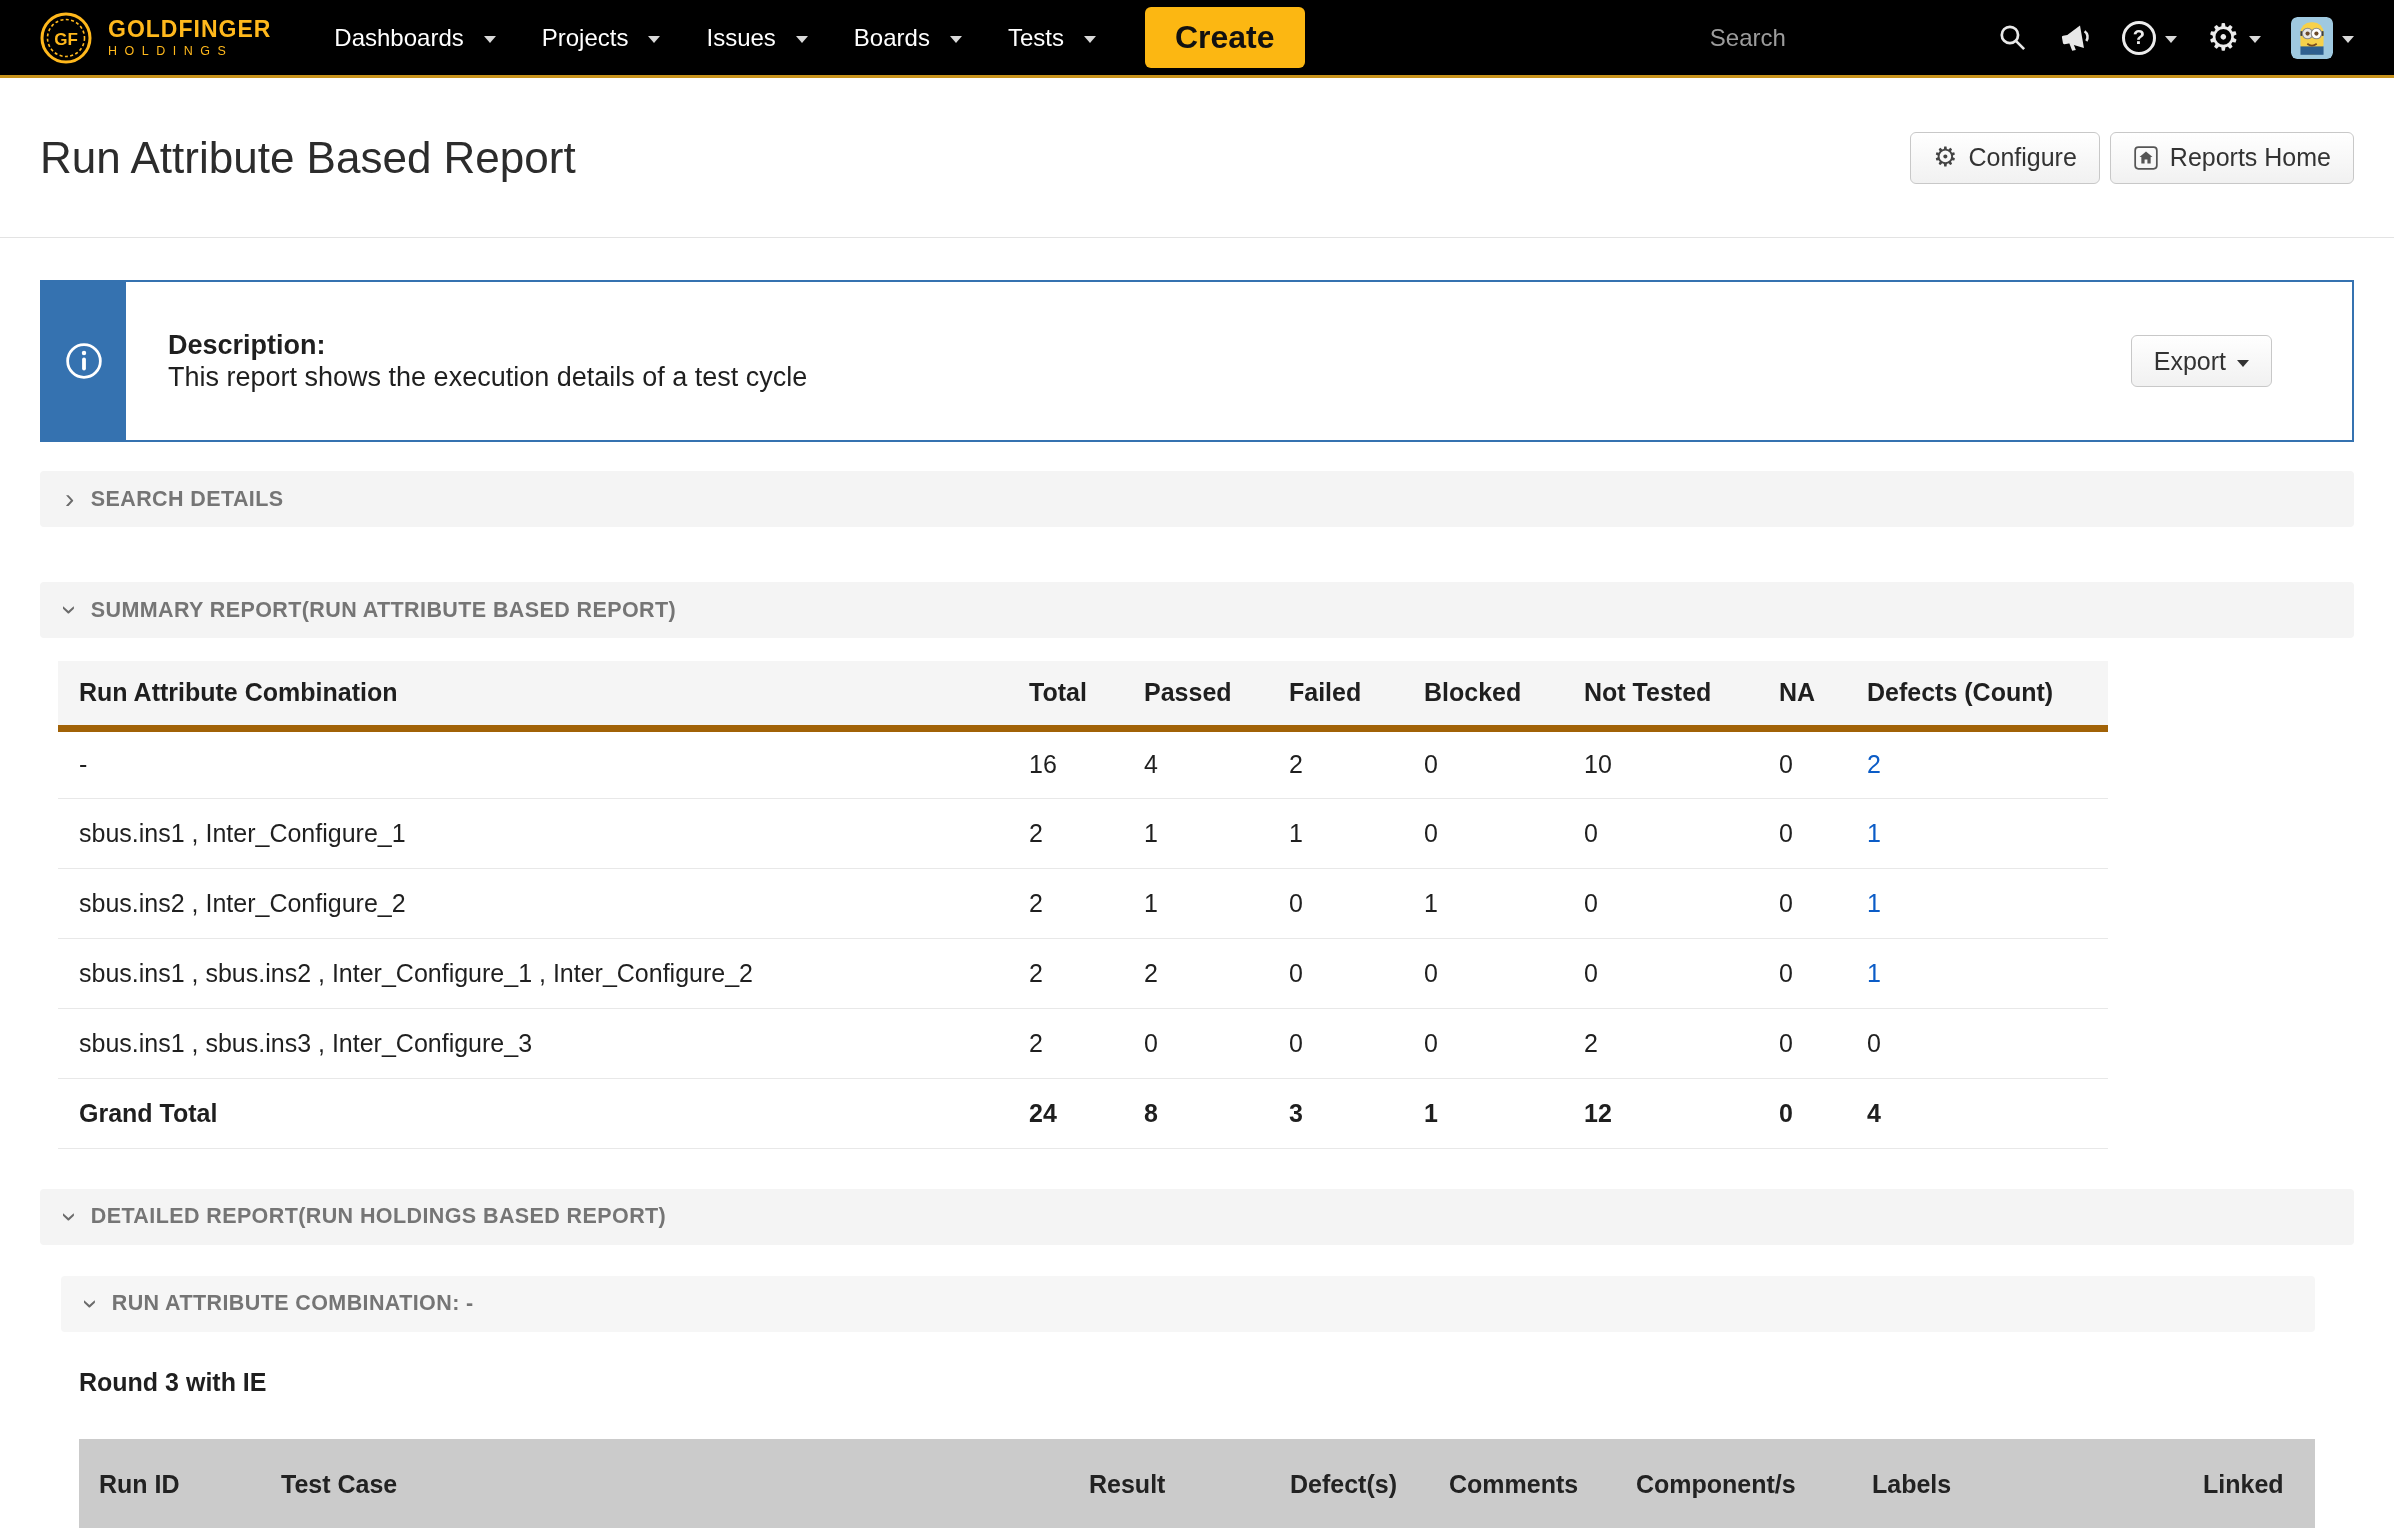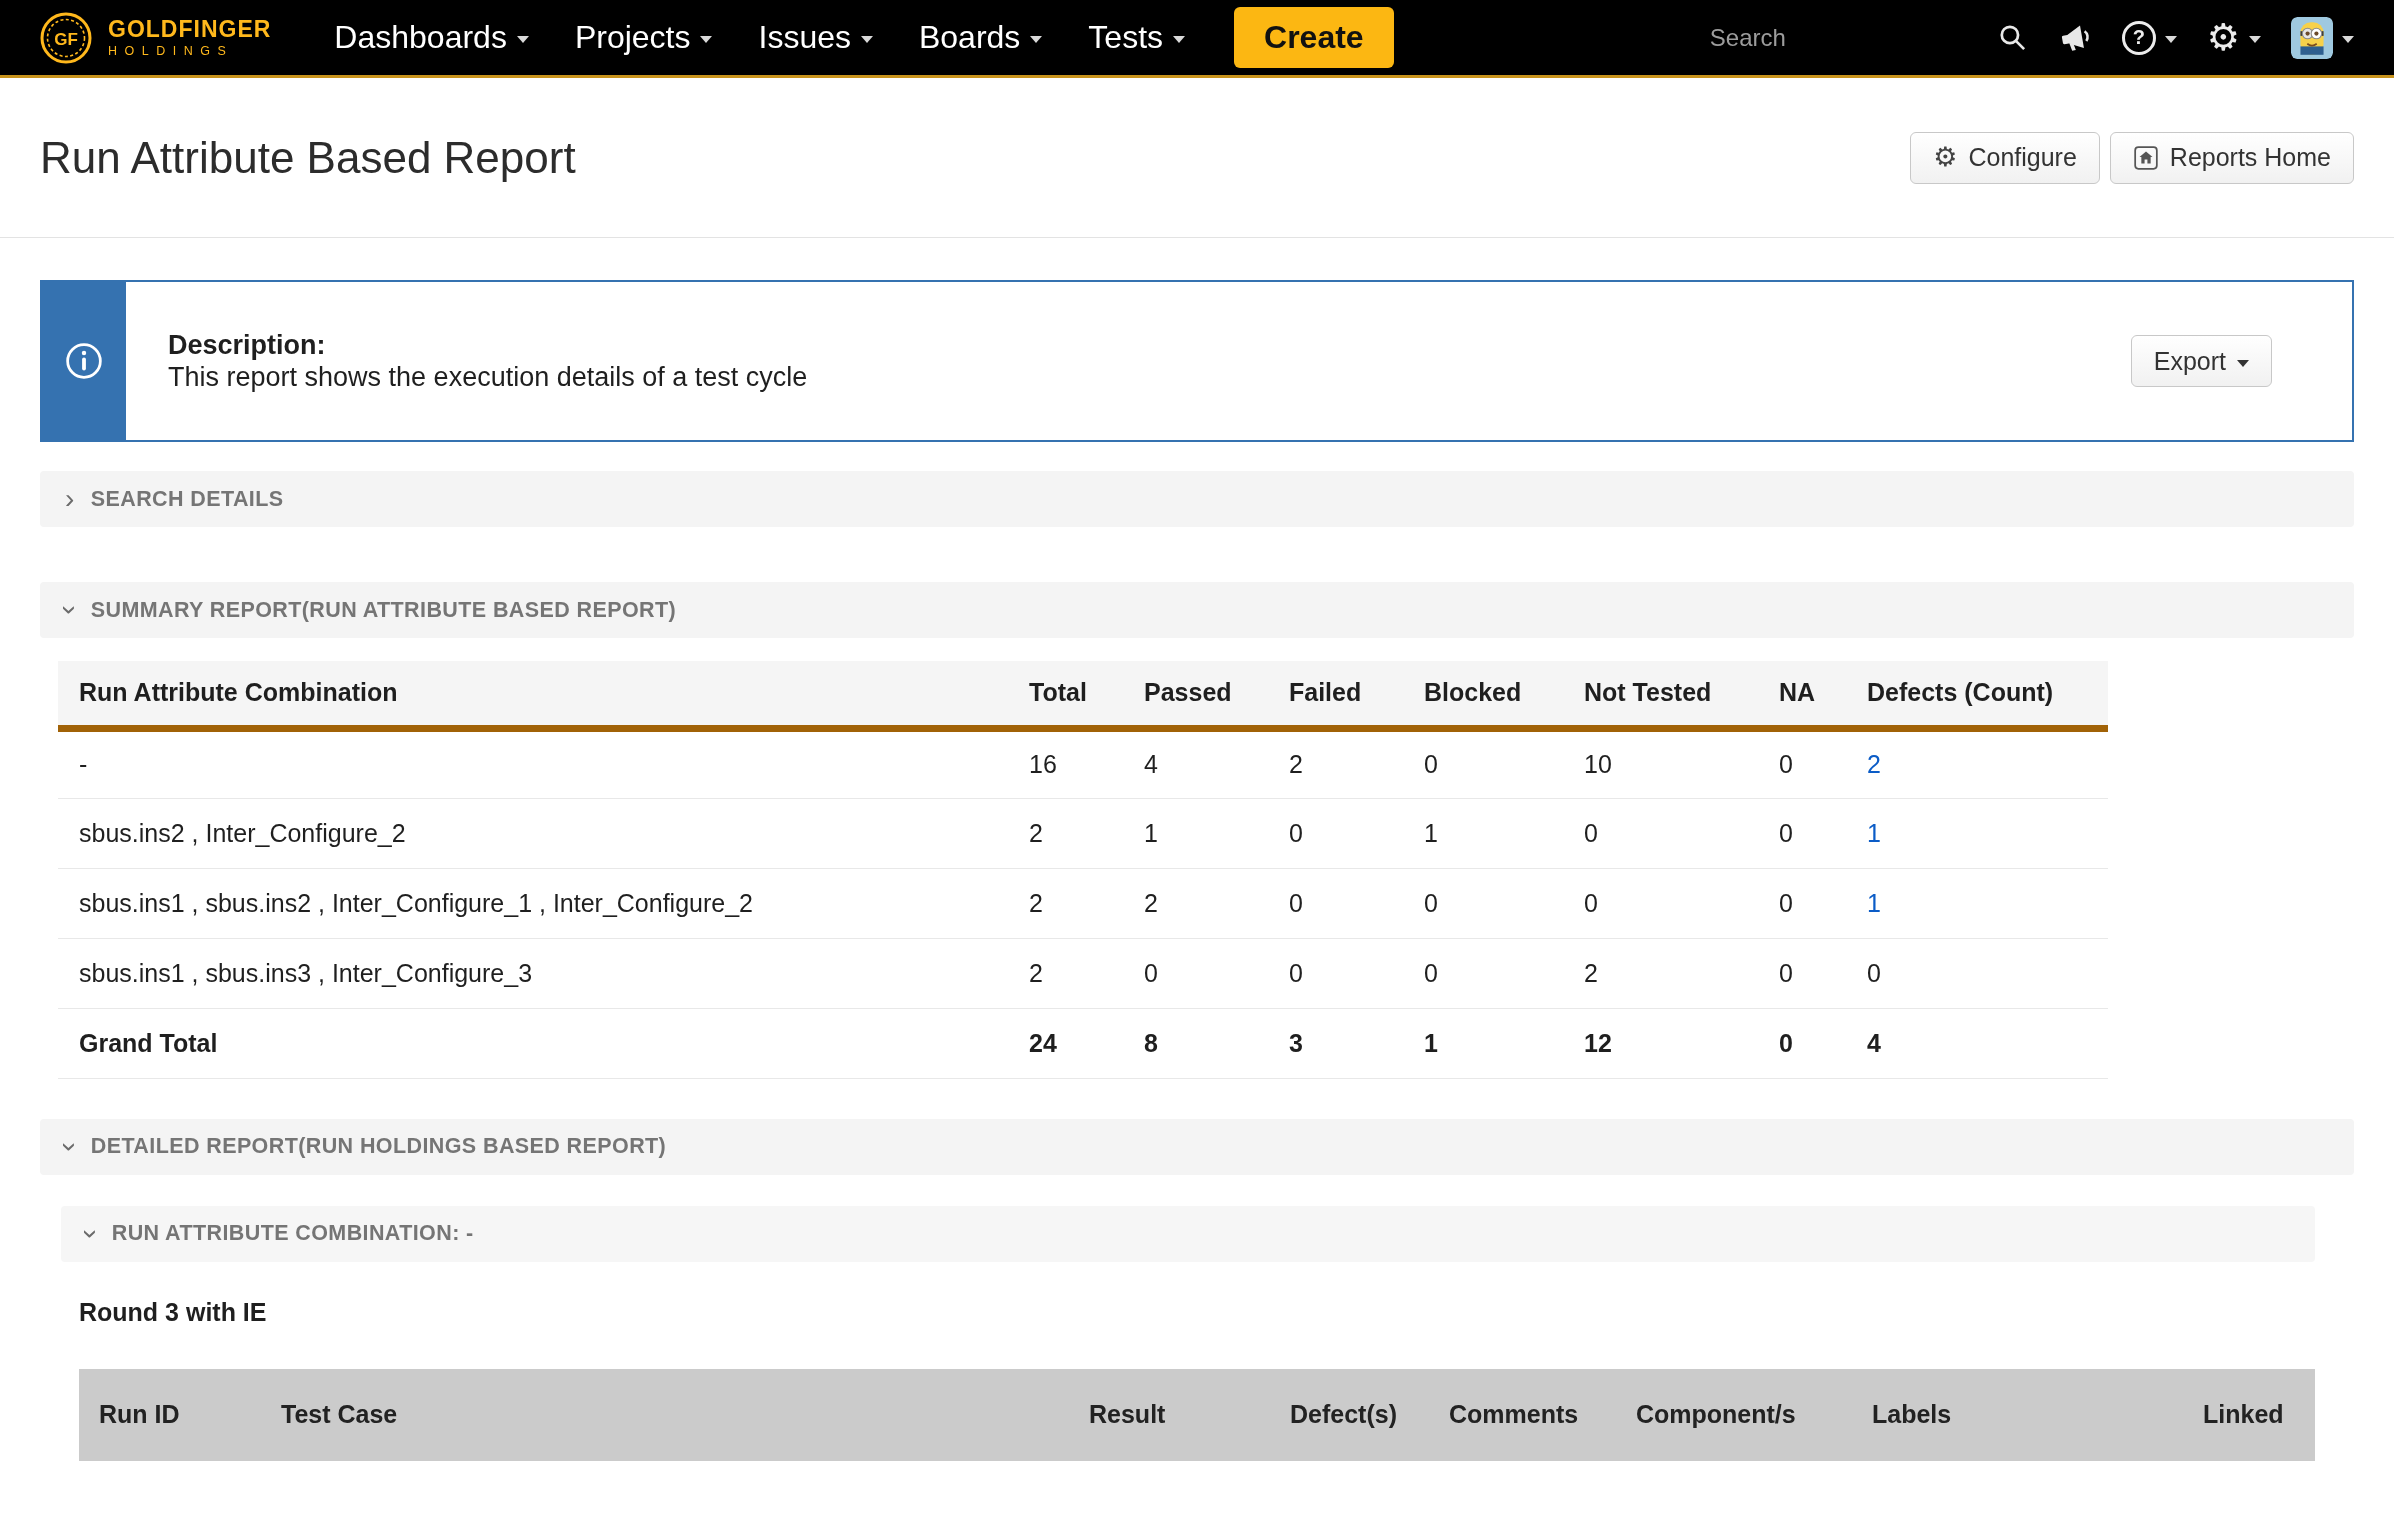--- a/index.html
+++ b/index.html
@@ -15,21 +15,21 @@
     height:78px; background:#000; display:flex; align-items:center;
     padding:0 40px; border-bottom:3px solid #c8931c;
   }
   .logo { display:flex; align-items:center; gap:16px; margin-right:40px; cursor:pointer; }
   .logo-text { display:flex; flex-direction:column; line-height:1.05; }
   .logo-title { color:#ffb81c; font-weight:700; font-size:23px; letter-spacing:1px; }
   .logo-sub   { color:#ffb81c; font-size:12.5px; letter-spacing:7.5px; margin-top:3px; }
 
   .menu { display:flex; align-items:center; height:78px; }
   .menu-item {
-    display:flex; align-items:center; gap:10px; color:#fff; font-size:32px;
+    display:flex; align-items:center; gap:20px; color:#fff; font-size:24px;
     padding:0 23px; height:78px; cursor:pointer; white-space:nowrap;text-align:center;
   }
   .caret {
     width:0; height:0; border-left:6px solid transparent; border-right:6px solid transparent;
     border-top:7px solid #d9d9d9; margin-top:4px;
   }
   .caret.dark { border-top-color:#333; }
 
   .create-btn {
     background:#fcb712; color:#111; font-weight:700; font-size:32px; border:none;
@@ -280,20 +280,30 @@
         <td>-</td>
         <td>16</td>
         <td>4</td>
         <td>2</td>
         <td>0</td>
         <td>10</td>
         <td>0</td>
         <td><a href="#" class="defect-link">2</a></td>
       </tr>
       <tr>
+        <td>sbus.ins1 , Inter_Configure_1</td>
+        <td>2</td>
+        <td>1</td>
+        <td>1</td>
+        <td>0</td>
+        <td>0</td>
+        <td>0</td>
+        <td><a href="#" class="defect-link">1</a></td>
+      </tr>
+      <tr>
         <td>sbus.ins2 , Inter_Configure_2</td>
         <td>2</td>
         <td>1</td>
         <td>0</td>
         <td>1</td>
         <td>0</td>
         <td>0</td>
         <td><a href="#" class="defect-link">1</a></td>
       </tr>
       <tr>

